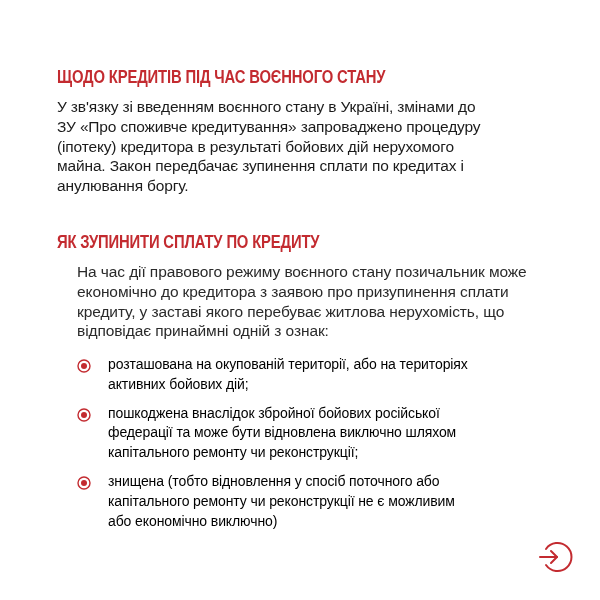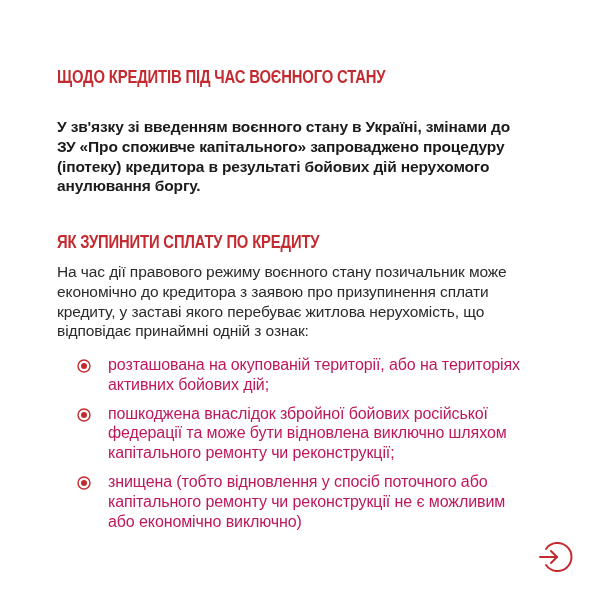--- a/index.html
+++ b/index.html
@@ -35,48 +35,48 @@
     .para {
       position: absolute;
       left: 57px;
       width: 500px;
       margin: 0;
       font-size: 15.5px;
       line-height: 19.8px;
     }
     #p1 {
       top: 97px;
-      font-weight: 700;
+      font-weight: 400;
       color: #1b1b1b;
       letter-spacing: -0.15px;
-      margin-top: 20px;
     }
     #p2 {
       top: 262px;
       font-weight: 400;
       color: #2a2a2a;
       letter-spacing: -0.1px;
+      margin-left: 20px;
     }
     .line { display: block; white-space: nowrap; }
     .bullets {
       position: absolute;
       left: 76px;
       top: 355px;
       margin: 0;
       padding: 0;
       list-style: none;
       width: 480px;
     }
     .bullet {
       position: relative;
       padding-left: 32px;
       margin-bottom: 9px;
-      font-size: 16px;
+      font-size: 14px;
       line-height: 19.8px;
-      color: #be185d;
+      color: #000000;
       letter-spacing: -0.1px;
     }
     .bullet-icon {
       position: absolute;
       left: 1px;
       top: 4px;
       width: 14px;
       height: 14px;
     }
     .next-button {
@@ -88,22 +88,23 @@
       cursor: pointer;
     }
   </style>
 </head>
 <body>
 
 <h2 id="h1" class="heading">Щодо кредитів під час воєнного стану</h2>
 
 <p id="p1" class="para">
   <span class="line">У зв'язку зі введенням воєнного стану в Україні, змінами до</span>
-  <span class="line">ЗУ «Про споживче капітального» запроваджено процедуру</span>
+  <span class="line">ЗУ «Про споживче кредитування» запроваджено процедуру</span>
   <span class="line">(іпотеку) кредитора в результаті бойових дій нерухомого</span>
+  <span class="line">майна. Закон передбачає зупинення сплати по кредитах і</span>
   <span class="line">анулювання боргу.</span>
 </p>
 
 <h2 id="h2" class="heading">Як зупинити сплату по кредиту</h2>
 
 <p id="p2" class="para">
   <span class="line">На час дії правового режиму воєнного стану позичальник може</span>
   <span class="line">економічно до кредитора з заявою про призупинення сплати</span>
   <span class="line">кредиту, у заставі якого перебуває житлова нерухомість, що</span>
   <span class="line">відповідає принаймні одній з ознак:</span>

